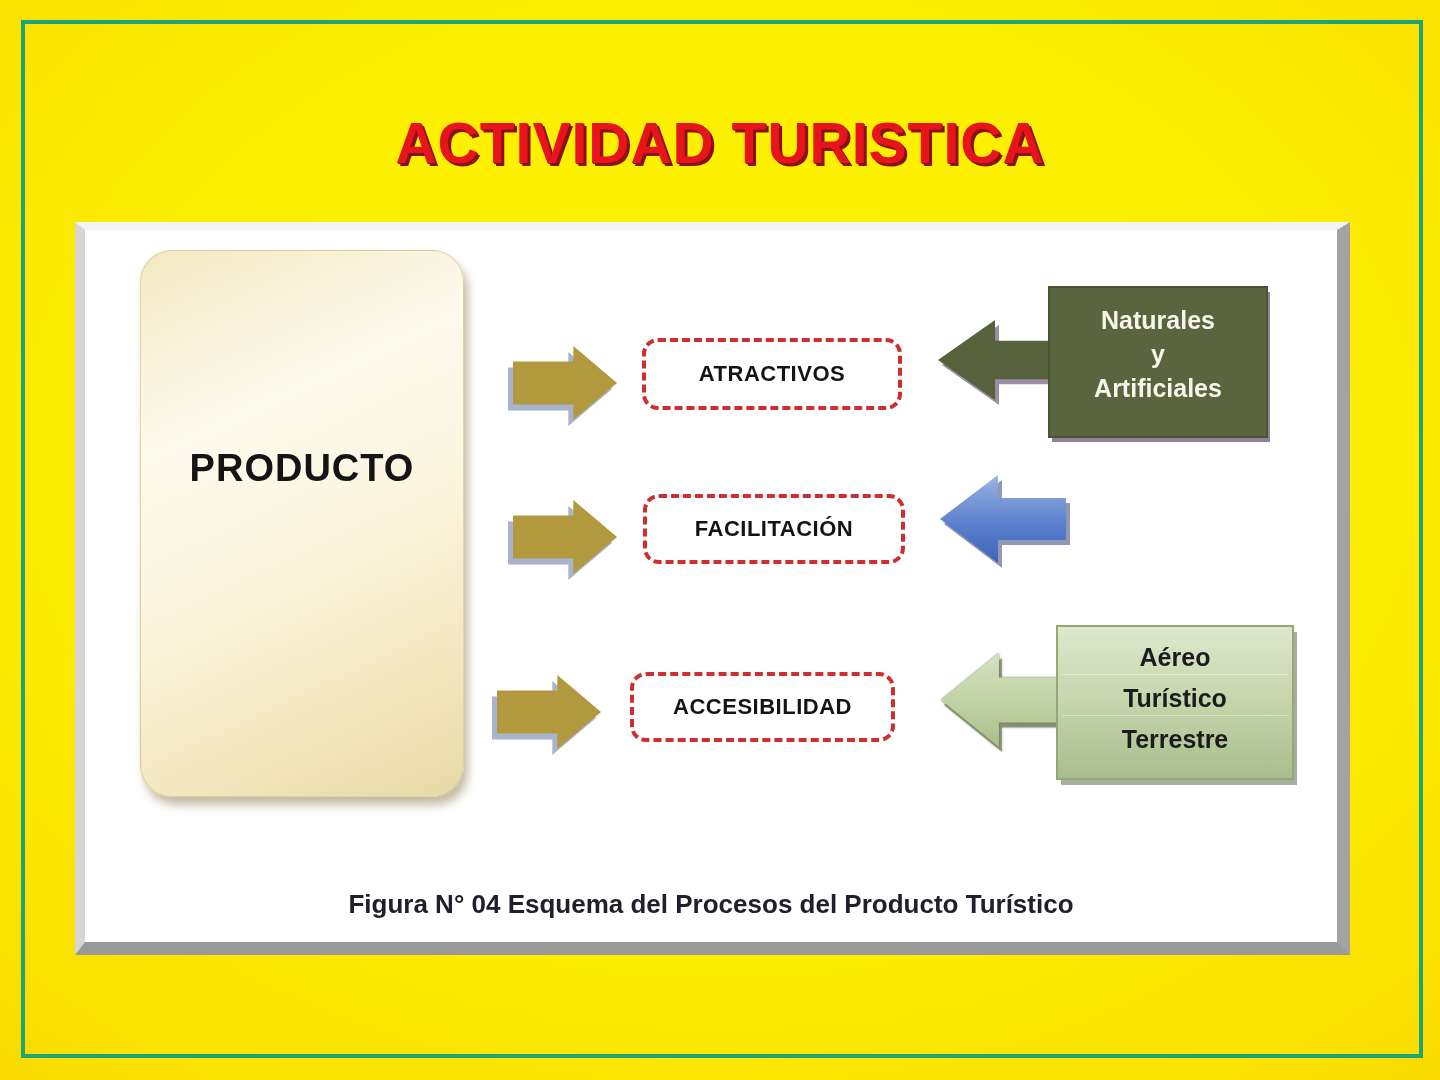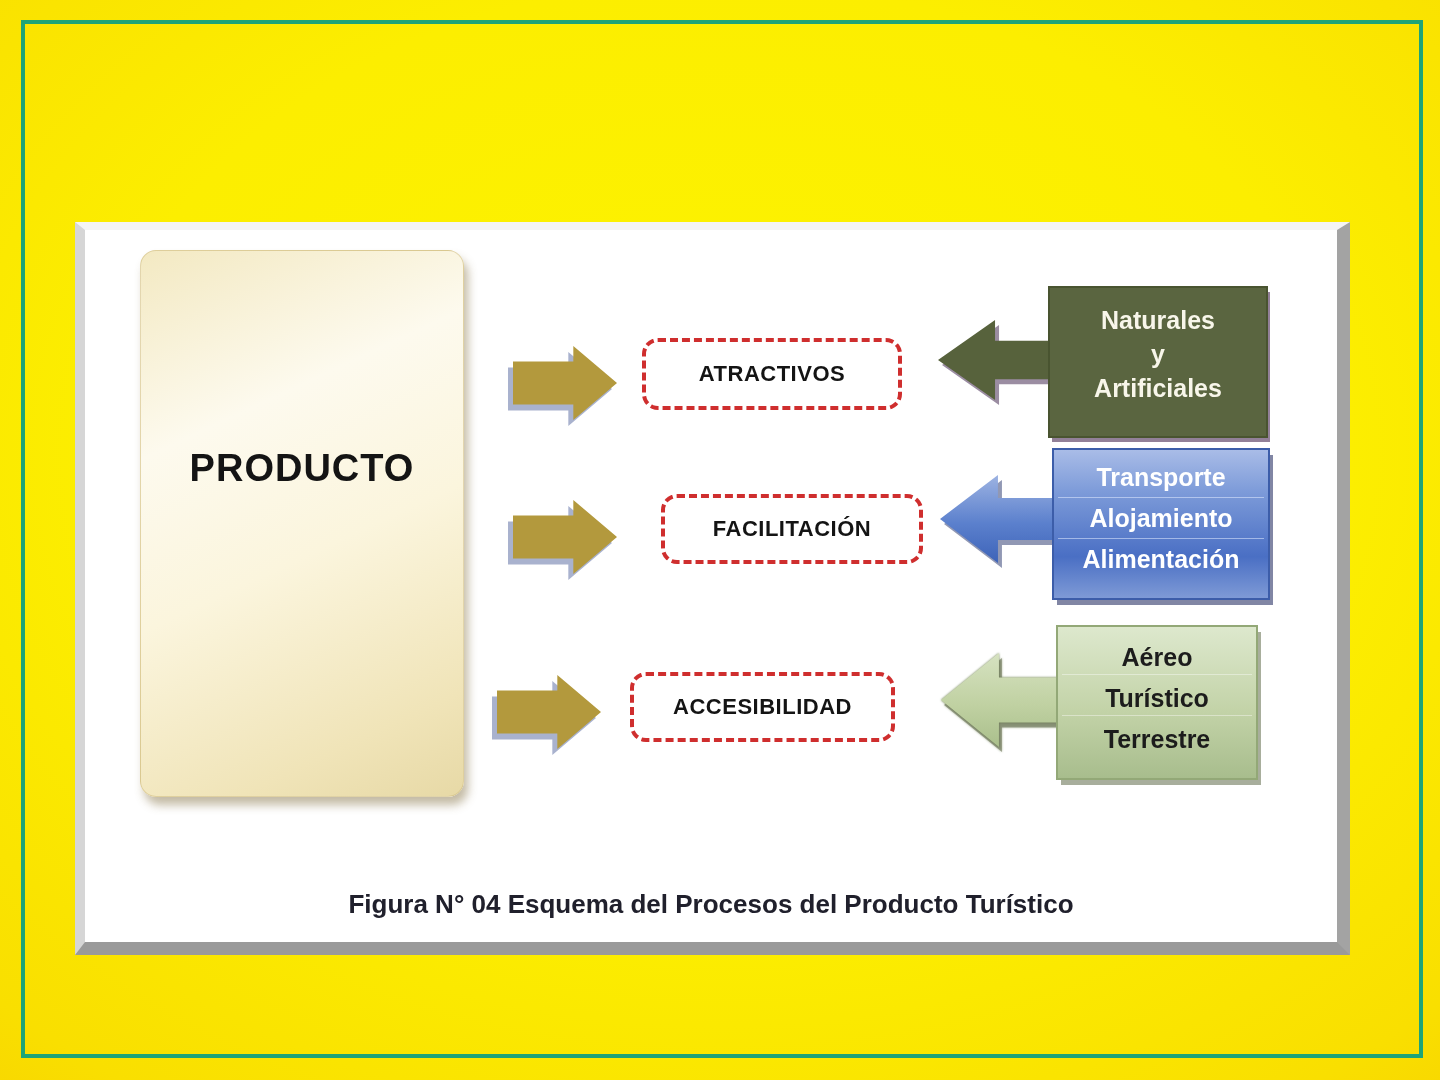--- a/index.html
+++ b/index.html
@@ -34,21 +34,21 @@
     border-width:8px 13px 13px 10px;
     border-top-color:#f4f4f4;
     border-left-color:#d6d6d6;
     border-right-color:#a3a3a3;
     border-bottom-color:#9a9a9a;
   }
 
   
   .product-box{
     position:absolute;left:140px;top:250px;width:322px;height:545px;
-    border-radius:16px;
+    border-radius:32px;
     background:linear-gradient(155deg,#f3e9c2 0%,#fdfaee 30%,#fbf5dd 55%,#f0e4b8 85%,#e7d9a6 100%);
     border:1px solid rgba(205,185,125,.55);
     box-shadow:4px 8px 10px rgba(125,105,55,.45);
   }
   .product-line{
     position:absolute;left:0;width:100%;text-align:center;
     font-size:38px;font-weight:bold;color:#141414;letter-spacing:1px;
   }
   .product-line.l1{top:196px;}
   .product-line.l2{top:331px;}
@@ -79,21 +79,21 @@
   .al3 .shape{background:linear-gradient(180deg,#d6e2c1 0%,#c0d1a2 55%,#aabf8c 100%);}
 
   
   .dashed-box{
     position:absolute;box-sizing:border-box;
     border:4px dashed #cf2e2e;border-radius:16px;background:#ffffff;
     display:flex;align-items:center;justify-content:center;
     font-size:22px;font-weight:bold;color:#141414;letter-spacing:.5px;
   }
   .db1{left:642px;top:338px;width:260px;height:72px;}
-  .db2{left:661px;top:494px;width:262px;height:70px;text-align:center;}
+  .db2{left:643px;top:494px;width:262px;height:70px;text-align:center;}
   .db3{left:630px;top:672px;width:265px;height:70px;}
 
   
   .cat-box{
     position:absolute;box-sizing:border-box;
     display:flex;flex-direction:column;align-items:center;
     font-weight:bold;font-size:25px;text-align:center;
   }
   .cat-box span{display:block;position:relative;z-index:2;}
   .cb1{
@@ -103,21 +103,21 @@
     box-shadow:3px 5px 0 -1px rgba(74,44,84,.6);
   }
   .cb2{
     left:1052px;top:448px;width:218px;height:152px;
     background:linear-gradient(180deg,#a9bce7 0%,#7d9bd9 28%,#4a6fc4 72%,#7e9ad6 100%);
     border:2px solid #3c5da9;
     color:#ffffff;line-height:41px;padding-top:7px;
     box-shadow:4px 6px 0 -1px rgba(25,35,90,.55);
   }
   .cb3{
-    left:1056px;top:625px;width:202px;height:155px;
+    left:1056px;top:625px;width:238px;height:155px;
     background:linear-gradient(180deg,#dde8cd 0%,#c3d3a8 55%,#a8bd8d 100%);
     border:2px solid #93a877;
     color:#1c1c1c;line-height:41px;padding-top:10px;
     box-shadow:4px 6px 0 -1px rgba(110,120,90,.6);
   }
   .divider{position:absolute;left:4px;right:4px;height:1px;z-index:1;}
   .cb2 .divider{background:rgba(225,235,255,.55);}
   .cb3 .divider{background:rgba(255,255,255,.4);}
   .dv1{top:47px;} .dv2{top:88px;}
 
@@ -127,20 +127,21 @@
     text-align:center;font-size:26px;font-weight:bold;color:#20202c;
   }
 </style>
 </head>
 <body>
 
 <div class="stage">
 
   <div class="frame"></div>
 
+  <div class="title">ACTIVIDAD TURISTICA</div>
 
   <div class="panel"></div>
 
   <div class="product-box">
     <div class="product-line l1">PRODUCTO</div>
   </div>
 
   <div class="arrow arrow-right ar1">
       <div class="shape"></div>
     </div>
@@ -170,27 +171,20 @@
   <div class="arrow arrow-left al3">
       <div class="shape"></div>
     </div>
 
   <div class="cat-box cb1">
     <span>Naturales</span>
     <span>y</span>
     <span>Artificiales</span>
   </div>
 
-  <div class="cat-box cb2">
-    <div class="divider dv1"></div>
-    <div class="divider dv2"></div>
-    <span>Transporte</span>
-    <span>Alojamiento</span>
-    <span>Alimentación</span>
-  </div>
 
   <div class="cat-box cb3">
     <div class="divider dv1"></div>
     <div class="divider dv2"></div>
     <span>Aéreo</span>
     <span>Turístico</span>
     <span>Terrestre</span>
   </div>
 
   <div class="caption">Figura N° 04 Esquema del Procesos del Producto Turístico</div>

